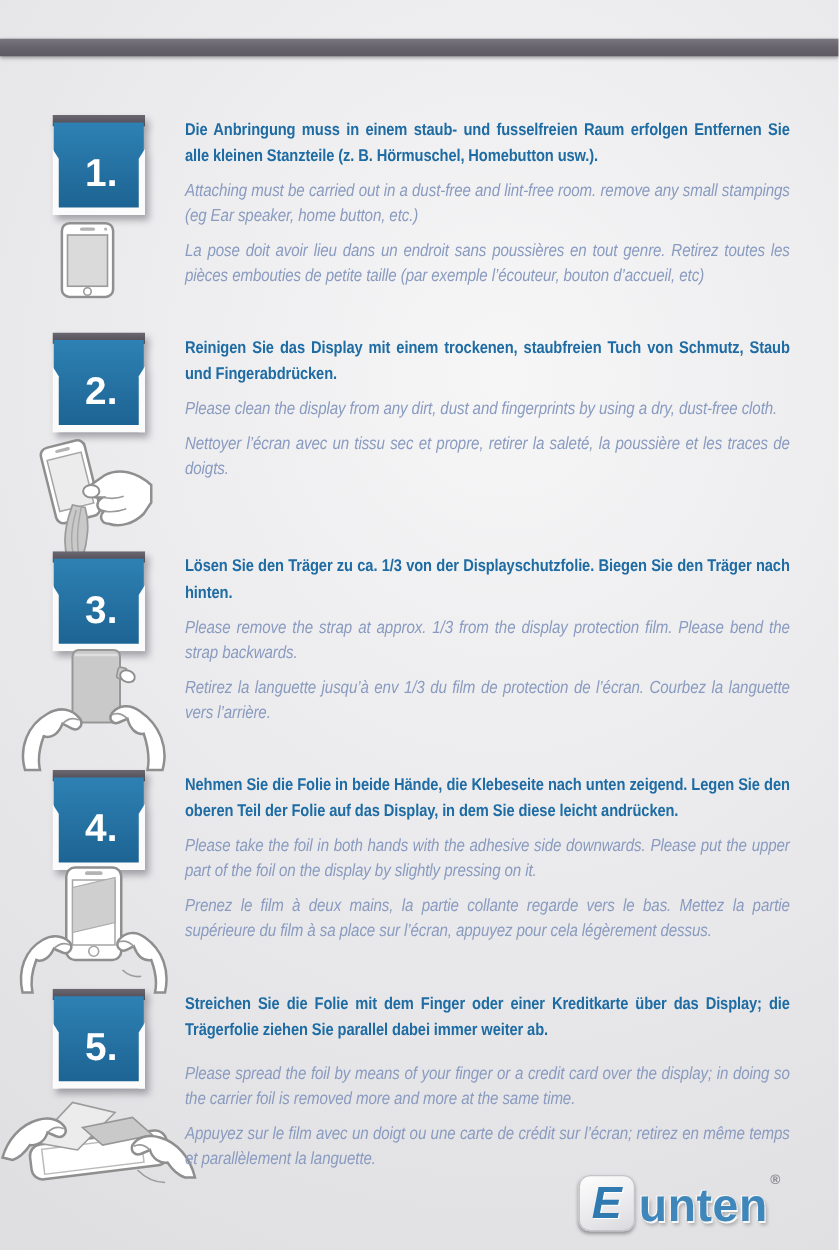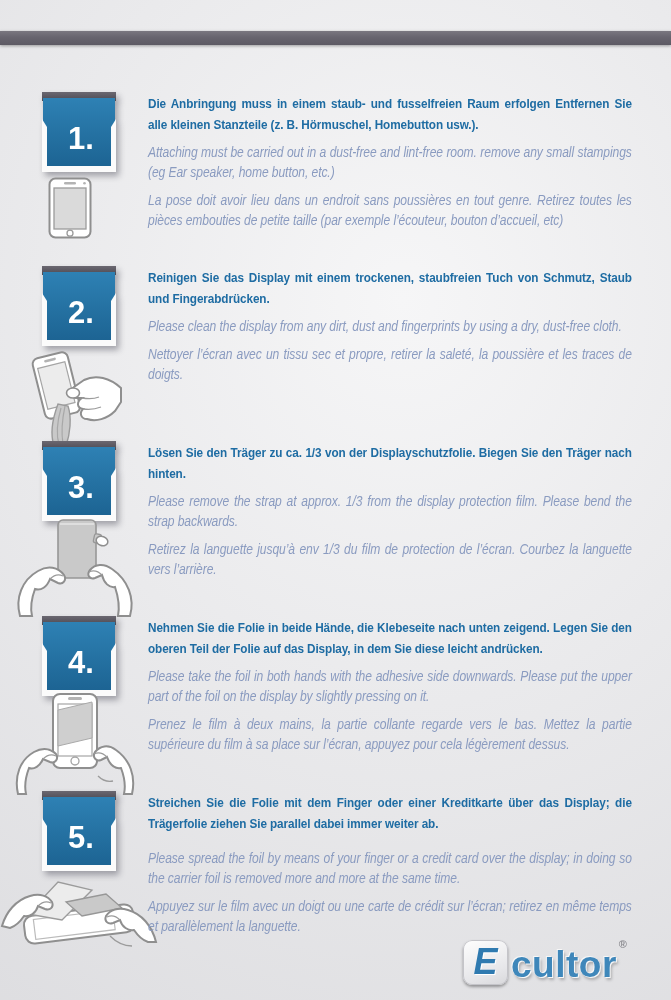--- a/index.html
+++ b/index.html
@@ -190,17 +190,17 @@
   <div class="text-col" style="top:792px">
     <p class="p-de">Streichen Sie die Folie mit dem Finger oder einer Kreditkarte über das Display; die Trägerfolie ziehen Sie parallel dabei immer weiter ab.</p>
     <p class="p-it gap-top">Please spread the foil by means of your finger or a credit card over the display; in doing so the carrier foil is removed more and more at the same time.</p>
     <p class="p-it">Appuyez sur le film avec un doigt ou une carte de crédit sur l’écran; retirez en même temps et parallèlement la languette.</p>
   </div>
 
   <div class="logo">
     <div class="logo-tile">
       <span class="logo-e">E</span>
     </div>
-    <span class="logo-word">cultor</span>
+    <span class="logo-word">unten</span>
     <span class="logo-reg">®</span>
   </div>
 
 </div>
 
 </body></html>

